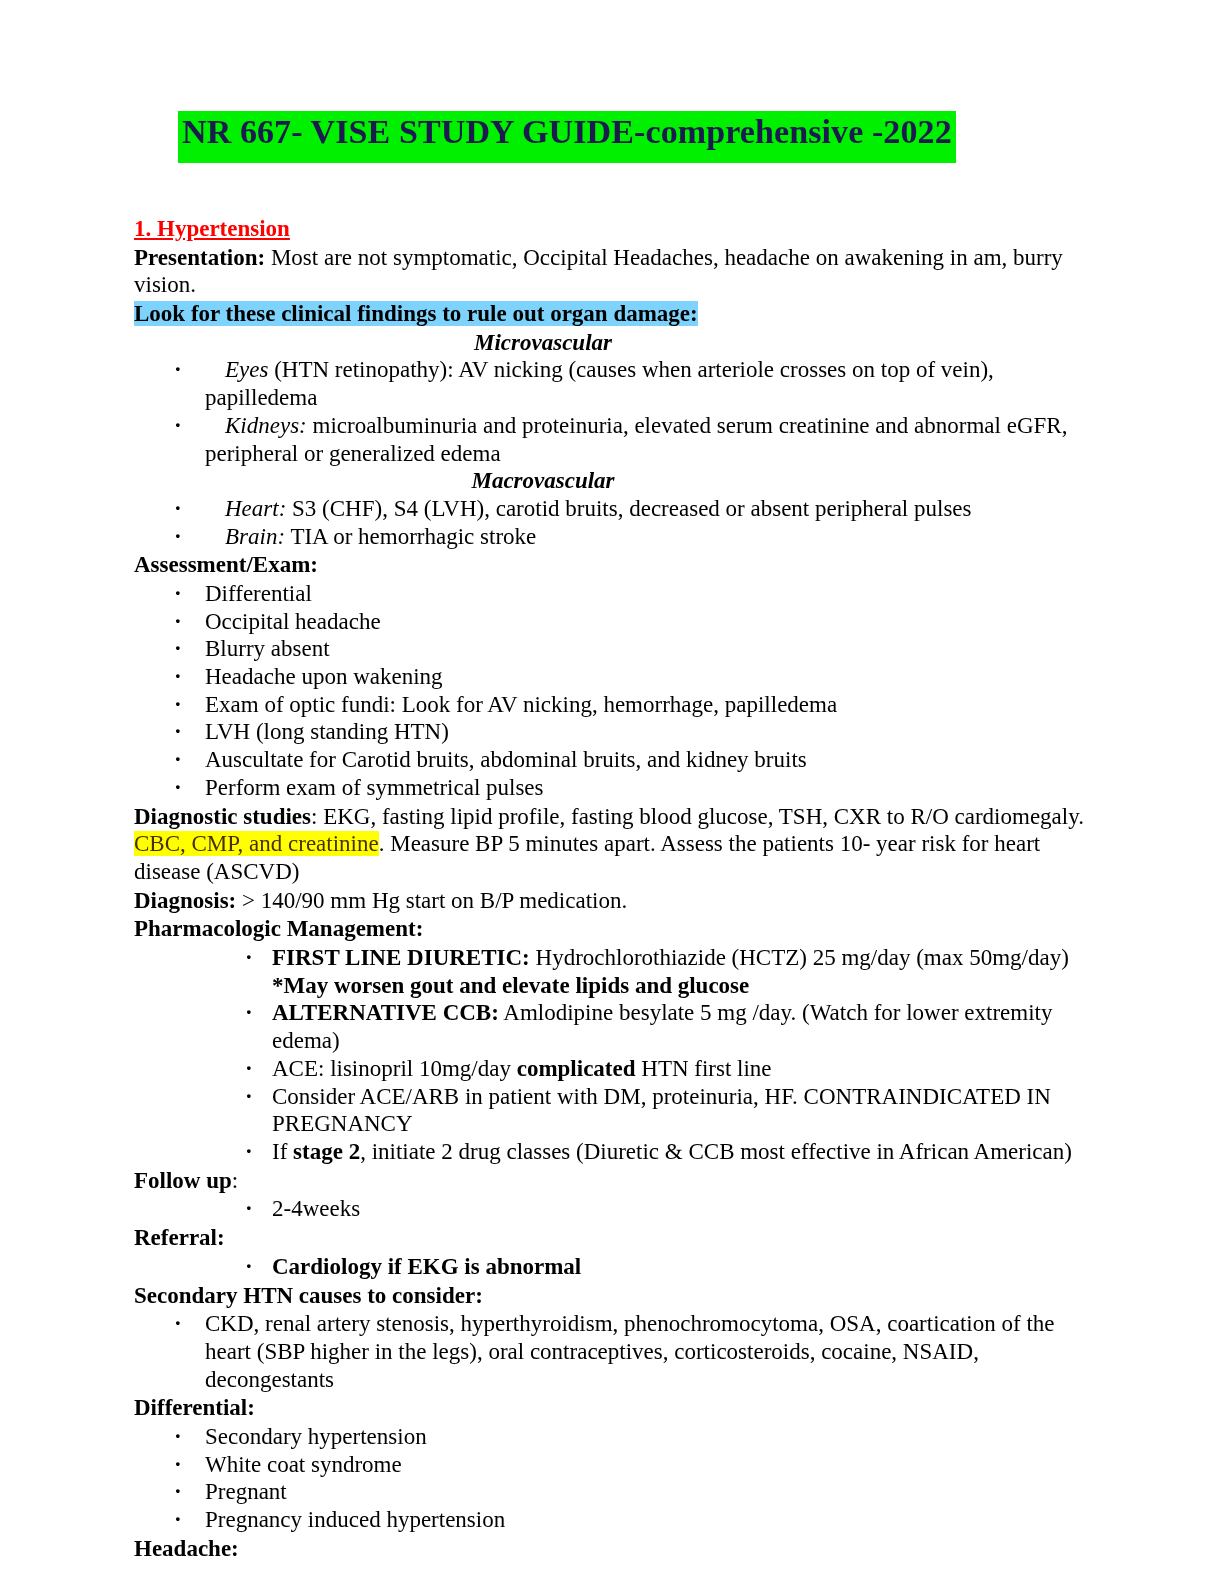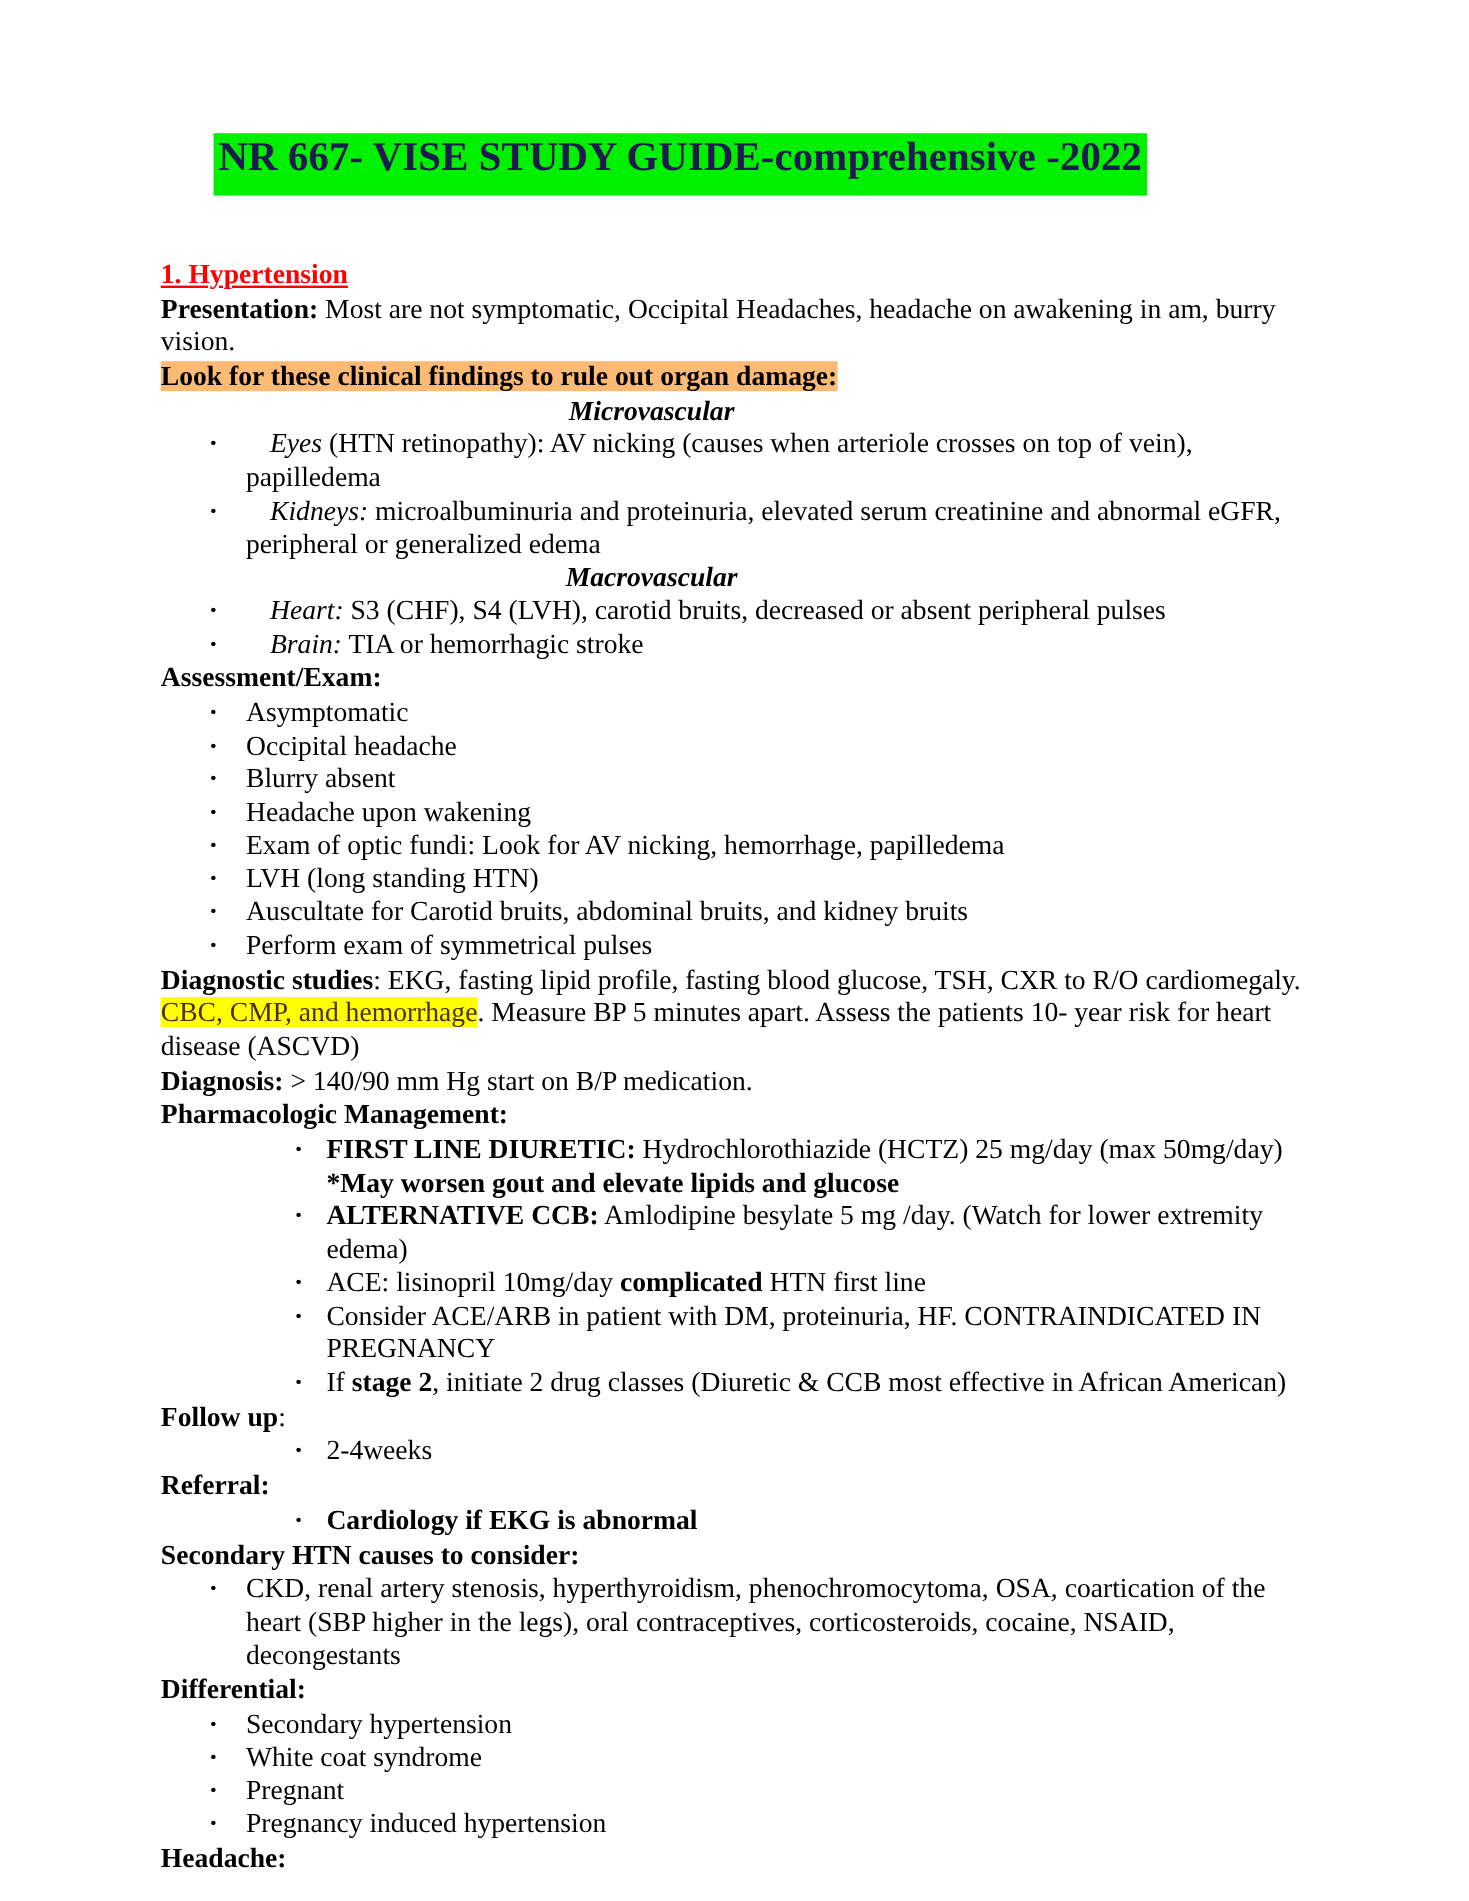--- a/index.html
+++ b/index.html
@@ -65,21 +65,21 @@
     text-decoration: underline;
     line-height: 1.2;
     margin: 0;
     display: block;
   }
 
   .lbl { font-weight: bold; }
   .nobold { font-weight: normal; }
 
   .gray-hl {
-    background: #fdba74;
+    background: #7dd3fc;
     font-weight: bold;
     box-decoration-break: clone;
     -webkit-box-decoration-break: clone;
   }
   .yellow-hl {
     background: #ffff00;
     color: #4a3000;
     box-decoration-break: clone;
     -webkit-box-decoration-break: clone;
   }
@@ -150,31 +150,31 @@
     </ul>
 
     <p class="center-head">Macrovascular</p>
     <ul class="bul lvl1">
       <li><i>Heart:</i><span> S3 (CHF), S4 (LVH), carotid bruits, decreased or absent peripheral pulses</span></li>
       <li><i>Brain:</i><span> TIA or hemorrhagic stroke</span></li>
     </ul>
 
     <p class="line"><span class="lbl">Assessment/Exam:</span></p>
     <ul class="bul lvl1">
-      <li>Asymptomatic</li>
+      <li>Differential</li>
       <li>Occipital headache</li>
       <li>Blurry absent</li>
       <li>Headache upon wakening</li>
       <li>Exam of optic fundi: Look for AV nicking, hemorrhage, papilledema</li>
       <li>LVH (long standing HTN)</li>
       <li>Auscultate for Carotid bruits, abdominal bruits, and kidney bruits</li>
       <li>Perform exam of symmetrical pulses</li>
     </ul>
 
-    <p class="line"><span class="lbl">Diagnostic studies</span><span>: EKG, fasting lipid profile, fasting blood glucose, TSH, CXR to R/O cardiomegaly. </span><span class="yellow-hl">CBC, CMP, and hemorrhage</span><span>. Measure BP 5 minutes apart. Assess the patients 10- year risk for heart disease (ASCVD)</span></p>
+    <p class="line"><span class="lbl">Diagnostic studies</span><span>: EKG, fasting lipid profile, fasting blood glucose, TSH, CXR to R/O cardiomegaly. </span><span class="yellow-hl">CBC, CMP, and creatinine</span><span>. Measure BP 5 minutes apart. Assess the patients 10- year risk for heart disease (ASCVD)</span></p>
 
     <p class="line"><span class="lbl">Diagnosis:</span><span> &gt; 140/90 mm Hg start on B/P medication.</span></p>
 
     <p class="line"><span class="lbl">Pharmacologic Management:</span></p>
     <ul class="bul lvl2">
       <li><b>FIRST LINE DIURETIC:</b><span> Hydrochlorothiazide (HCTZ) 25 mg/day (max 50mg/day) </span><b>*May worsen gout and elevate lipids and glucose</b><span></span></li>
       <li><b>ALTERNATIVE CCB:</b><span> Amlodipine besylate 5 mg /day. (Watch for lower extremity edema)</span><b></b><span></span></li>
       <li><b></b><span>ACE: lisinopril 10mg/day </span><b>complicated</b><span> HTN first line</span></li>
       <li><b></b><span>Consider ACE/ARB in patient with DM, proteinuria, HF. CONTRAINDICATED IN PREGNANCY</span><b></b><span></span></li>
       <li><b></b><span>If </span><b>stage 2</b><span>, initiate 2 drug classes (Diuretic &amp; CCB most effective in African American)</span></li>

